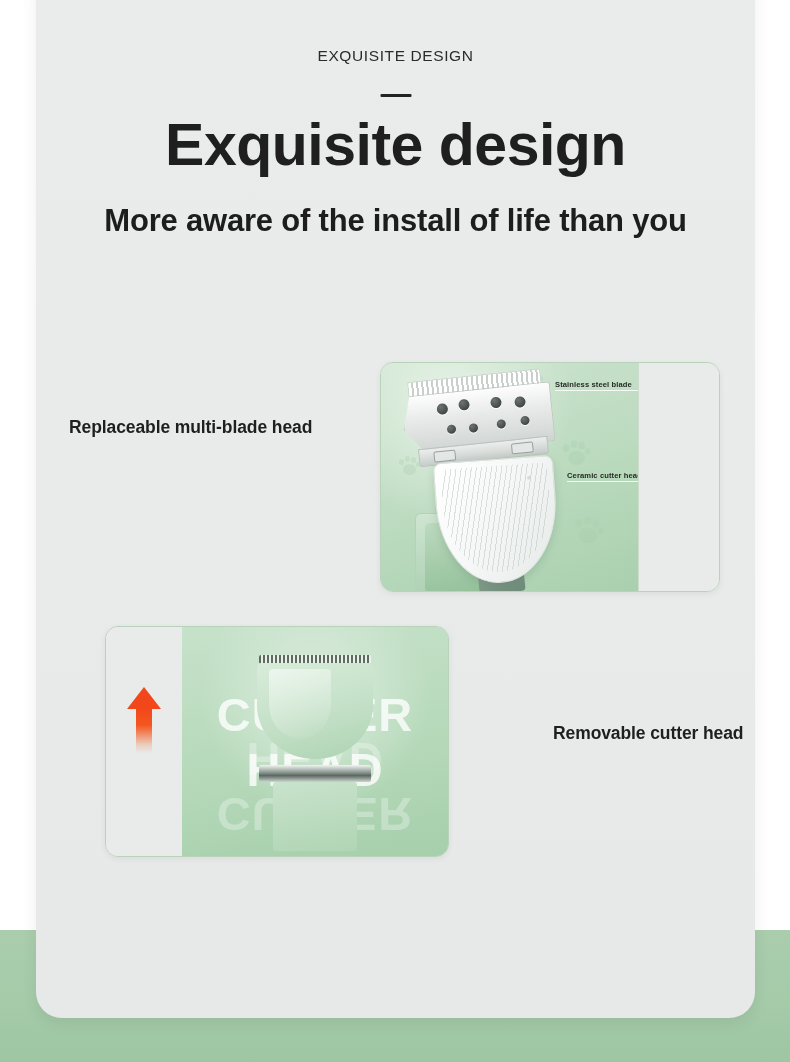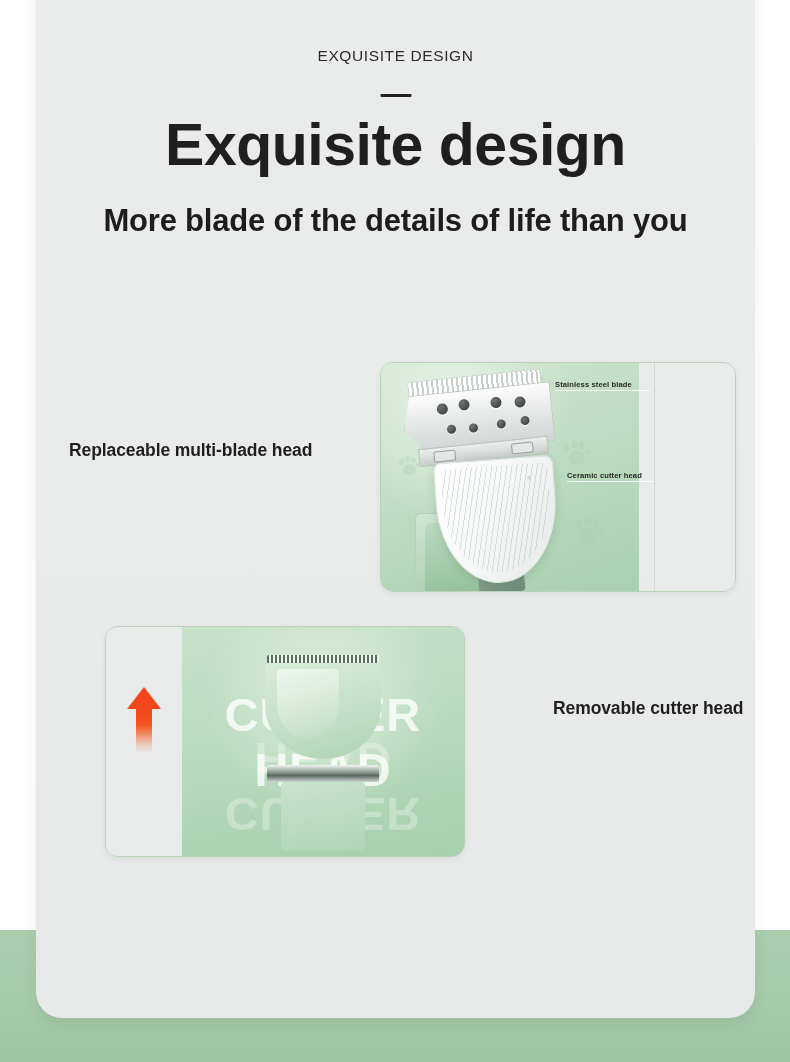--- a/index.html
+++ b/index.html
@@ -43,21 +43,20 @@
     position:absolute;left:0;right:0;top:219px;text-align:center;
     font-size:31px;line-height:44px;font-weight:700;color:#1d1d1d;
     letter-spacing:-0.2px;white-space:nowrap;
   }
 
   
   .shot{
     position:absolute;border-radius:13px;overflow:hidden;
     border:1px solid #b9d3bb;
     box-shadow:0 2px 7px rgba(0,0,0,.06);
-    padding-left:16px;
   }
 
   
   .shot-1{left:344px;top:382px;width:338px;height:228px;}
   .s1-photo{
     position:absolute;left:0;top:0;width:258px;height:100%;
     background:
       radial-gradient(circle at 26% 16%, #e4f1e5 0%, rgba(228,241,229,0) 46%),
       linear-gradient(160deg,#cfe5d1 0%,#bedcc1 46%,#a9d0ae 100%);
   }
@@ -230,36 +229,36 @@
     letter-spacing:-0.1px;white-space:nowrap;
   }
   .feat-body{
     position:absolute;font-size:13.5px;line-height:17px;font-weight:700;
     color:#363636;letter-spacing:-0.1px;
   }
   .feat-big{
     position:absolute;font-size:26px;line-height:33px;font-weight:700;
     color:#232323;letter-spacing:-0.3px;
   }
-  .f1-title{left:33px;top:460px;}
+  .f1-title{left:33px;top:437px;}
   .f1-body{left:33px;top:501px;width:300px;}
-  .f2-title{left:517px;top:718px;}
+  .f2-title{left:517px;top:743px;}
   .f2-big{left:387px;top:770px;width:330px;}
 </style>
 </head>
 <body>
 
 <div class="green-band"></div>
 
 <div class="page-card">
 
   <div class="eyebrow">EXQUISITE DESIGN</div>
   <div class="rule"></div>
   <div class="title-1">Exquisite design</div>
-  <div class="title-2">More blade of the details of life than you</div>
+  <div class="title-2">More aware of the install of life than you</div>
 
   <div class="feat-title f1-title">Replaceable multi-blade head</div>
 
   <div class="shot shot-1">
 
     <div class="s1-photo">
 
       <span class="paw" style="left:18px;top:92px;">
         <i class="pad"></i>
           <i class="t1"></i>

